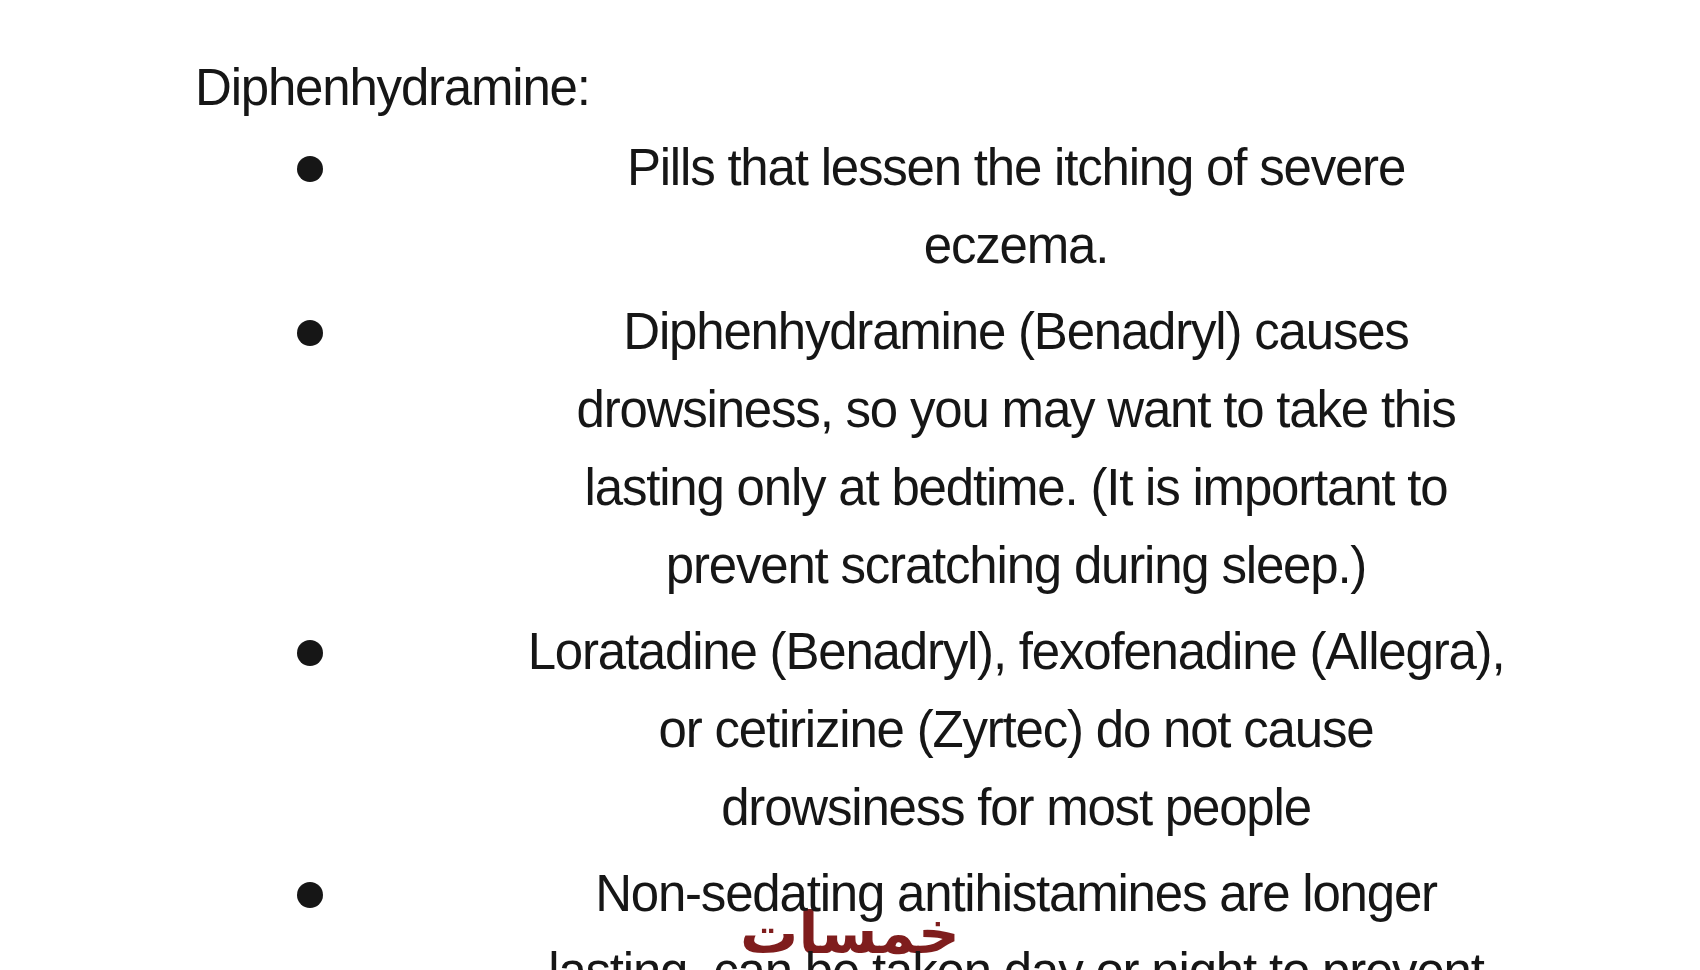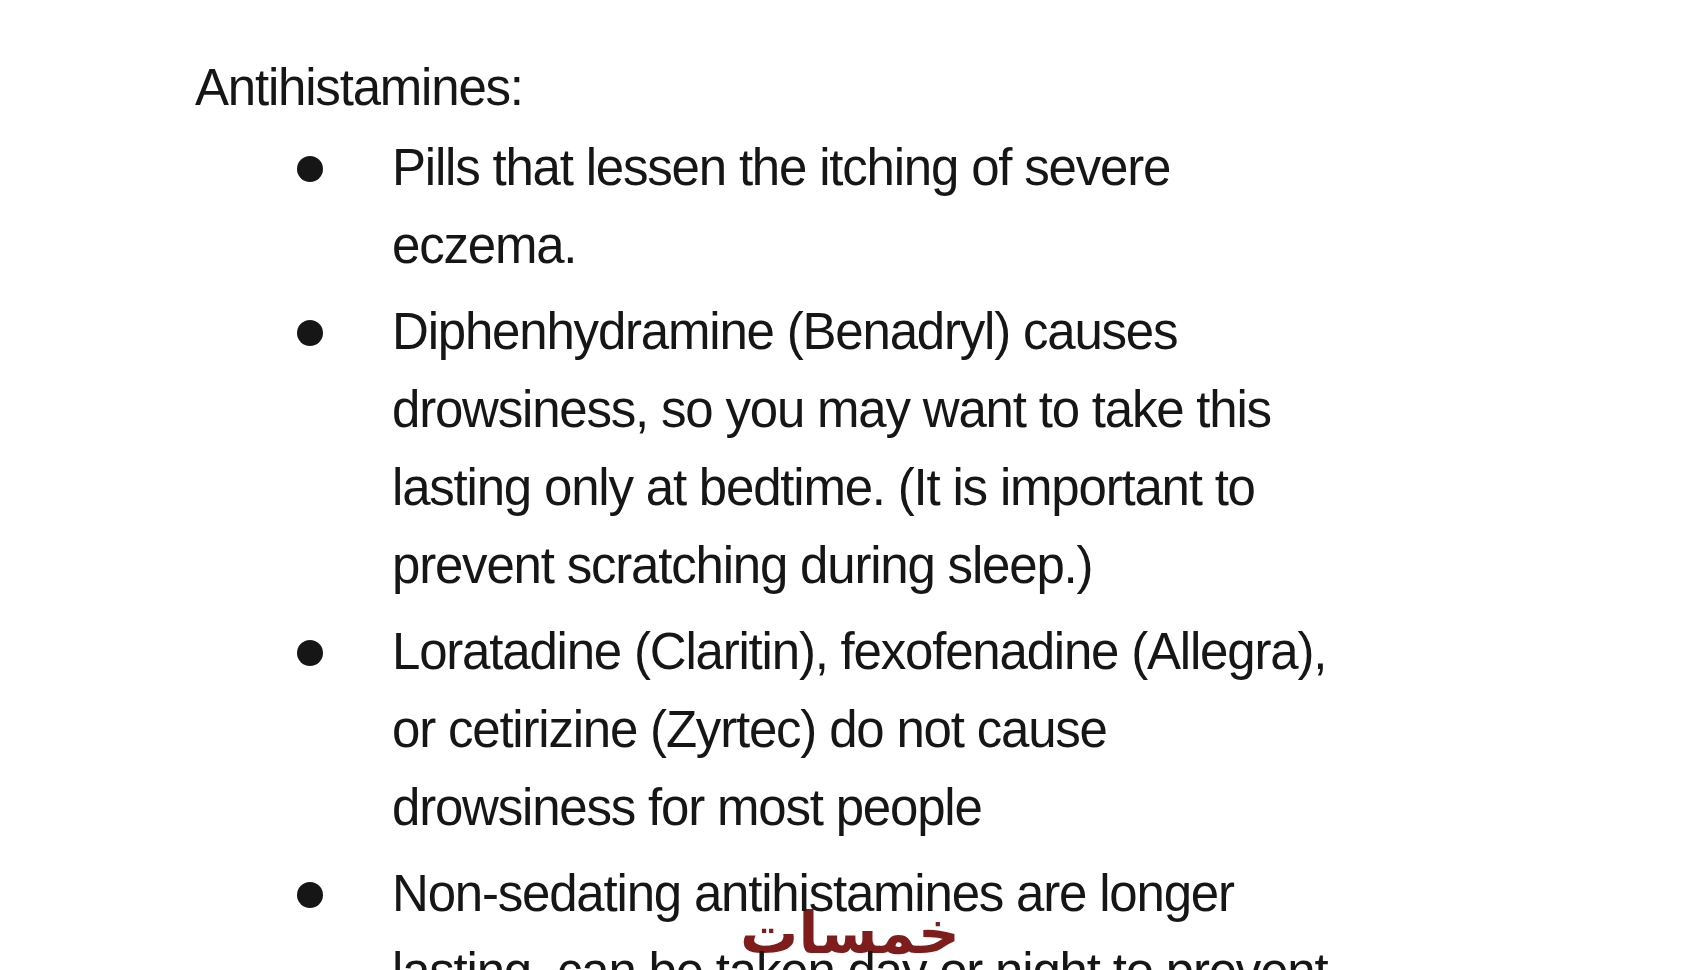--- a/index.html
+++ b/index.html
@@ -43,20 +43,21 @@
     position: absolute;
     left: 102px;
     top: 27px;
     width: 26px;
     height: 26px;
     border-radius: 50%;
     background: #161616;
   }
   .bullet-item .item-text {
     white-space: pre-line;
+    text-align: center;
   }
   .watermark {
     position: absolute;
     left: 850px;
     top: 933px;
     transform: translate(-50%, -50%);
     z-index: 0;
     font-family: "DejaVu Sans", sans-serif;
     font-weight: bold;
     font-size: 58px;
@@ -65,41 +66,41 @@
     white-space: nowrap;
   }
 </style>
 </head>
 <body>
 
 <div class="page" style="color: rgb(22, 22, 22); background: rgb(255, 255, 255);">
 
   <div class="content">
 
-    <div class="heading">Antihistamines:</div>
+    <div class="heading">Diphenhydramine:</div>
 
     <div class="bullet-list">
 
       <div class="bullet-item">
         <span class="marker" style="background: rgb(22, 22, 22);"></span>
         <div class="item-text">Pills that lessen the itching of severe
 eczema.</div>
       </div>
 
       <div class="bullet-item">
         <span class="marker" style="background: rgb(22, 22, 22);"></span>
         <div class="item-text">Diphenhydramine (Benadryl) causes
 drowsiness, so you may want to take this
 lasting only at bedtime. (It is important to
 prevent scratching during sleep.)</div>
       </div>
 
       <div class="bullet-item">
         <span class="marker" style="background: rgb(22, 22, 22);"></span>
-        <div class="item-text">Loratadine (Claritin), fexofenadine (Allegra),
+        <div class="item-text">Loratadine (Benadryl), fexofenadine (Allegra),
 or cetirizine (Zyrtec) do not cause
 drowsiness for most people</div>
       </div>
 
       <div class="bullet-item">
         <span class="marker" style="background: rgb(22, 22, 22);"></span>
         <div class="item-text">Non-sedating antihistamines are longer
 lasting, can be taken day or night to prevent</div>
       </div>
 

